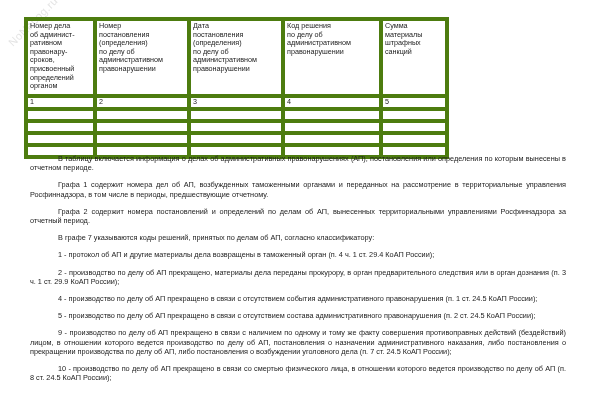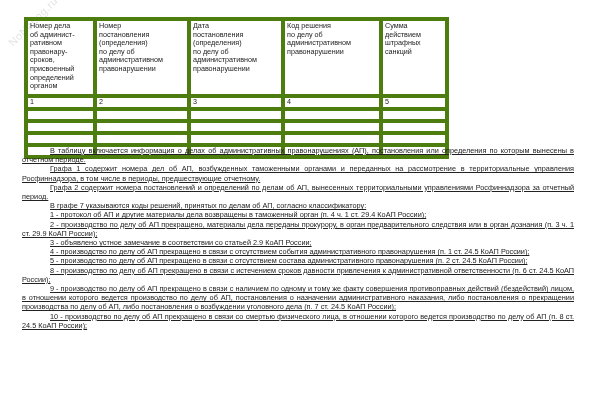--- a/index.html
+++ b/index.html
@@ -10,35 +10,35 @@
          white-space:nowrap; }
   table.form { position:absolute; left:24px; top:17px; border-collapse:collapse;
          font-size:7.2px; line-height:8.6px; }
   table.form td { border:4px solid #4d7c0f; vertical-align:top; padding:1px 2px; }
   table.form tr.hdr td { height:71px; }
   table.form tr.num td { height:7px; padding:0 2px; }
   table.form tr.blank td { height:8px; padding:0; }
   .c1 { width:61px; } .c2 { width:86px; } .c3 { width:86px; } .c4 { width:90px; } .c5 { width:58px; }
   .text { position:absolute; left:22px; top:146px; width:552px; font-size:7.3px;
           line-height:9.2px; text-align:justify; }
-  .text p { margin:0; text-indent:28px;text-decoration:underline; }
+  .text p { margin:8px; text-indent:28px; }
 </style>
 </head>
 <body>
 
 <div class="watermark">NoNaLog.ru</div>
 
 <table class="form">
   <tbody>
       <tr class="hdr">
     <td class="c1"><span>Номер дела</span><br><span>об админист-</span><br><span>ративном</span><br><span>правонару-</span><br><span>сроков,</span><br><span>присвоенный</span><br><span>определений</span><br><span>органом</span></td>
     <td class="c2"><span>Номер</span><br><span>постановления</span><br><span>(определения)</span><br><span>по делу об</span><br><span>административном</span><br><span>правонарушении</span></td>
     <td class="c3"><span>Дата</span><br><span>постановления</span><br><span>(определения)</span><br><span>по делу об</span><br><span>административном</span><br><span>правонарушении</span></td>
     <td class="c4"><span>Код решения</span><br><span>по делу об</span><br><span>административном</span><br><span>правонарушении</span></td>
-    <td class="c5"><span>Сумма</span><br><span>действием</span><br><span>штрафных</span><br><span>санкций</span></td>
+    <td class="c5"><span>Сумма</span><br><span>материалы</span><br><span>штрафных</span><br><span>санкций</span></td>
   </tr>
   <tr class="num">
     <td>1</td>
     <td>2</td>
     <td>3</td>
     <td>4</td>
     <td>5</td>
   </tr>
   <tr class="blank">
         <td></td>
@@ -71,19 +71,17 @@
 </tbody>
   </table>
 
 <div class="text">
   <p>В таблицу включается информация о делах об административных правонарушениях (АП), постановления или определения по которым вынесены в отчетном периоде.</p>
   <p>Графа 1 содержит номера дел об АП, возбужденных таможенными органами и переданных на рассмотрение в территориальные управления Росфиннадзора, в том числе в периоды, предшествующие отчетному.</p>
   <p>Графа 2 содержит номера постановлений и определений по делам об АП, вынесенных территориальными управлениями Росфиннадзора за отчетный период.</p>
   <p>В графе 7 указываются коды решений, принятых по делам об АП, согласно классификатору:</p>
   <p>1 - протокол об АП и другие материалы дела возвращены в таможенный орган (п. 4 ч. 1 ст. 29.4 КоАП России);</p>
   <p>2 - производство по делу об АП прекращено, материалы дела переданы прокурору, в орган предварительного следствия или в орган дознания (п. 3 ч. 1 ст. 29.9 КоАП России);</p>
-  <p>3 - объявлено устное замечание в соответствии со статьей 2.9 КоАП России;</p>
   <p>4 - производство по делу об АП прекращено в связи с отсутствием события административного правонарушения (п. 1 ст. 24.5 КоАП России);</p>
   <p>5 - производство по делу об АП прекращено в связи с отсутствием состава административного правонарушения (п. 2 ст. 24.5 КоАП России);</p>
-  <p>8 - производство по делу об АП прекращено в связи с истечением сроков давности привлечения к административной ответственности (п. 6 ст. 24.5 КоАП России);</p>
   <p>9 - производство по делу об АП прекращено в связи с наличием по одному и тому же факту совершения противоправных действий (бездействий) лицом, в отношении которого ведется производство по делу об АП, постановления о назначении административного наказания, либо постановления о прекращении производства по делу об АП, либо постановления о возбуждении уголовного дела (п. 7 ст. 24.5 КоАП России);</p>
   <p>10 - производство по делу об АП прекращено в связи со смертью физического лица, в отношении которого ведется производство по делу об АП (п. 8 ст. 24.5 КоАП России);</p>
 </div>
 
 </body></html>

